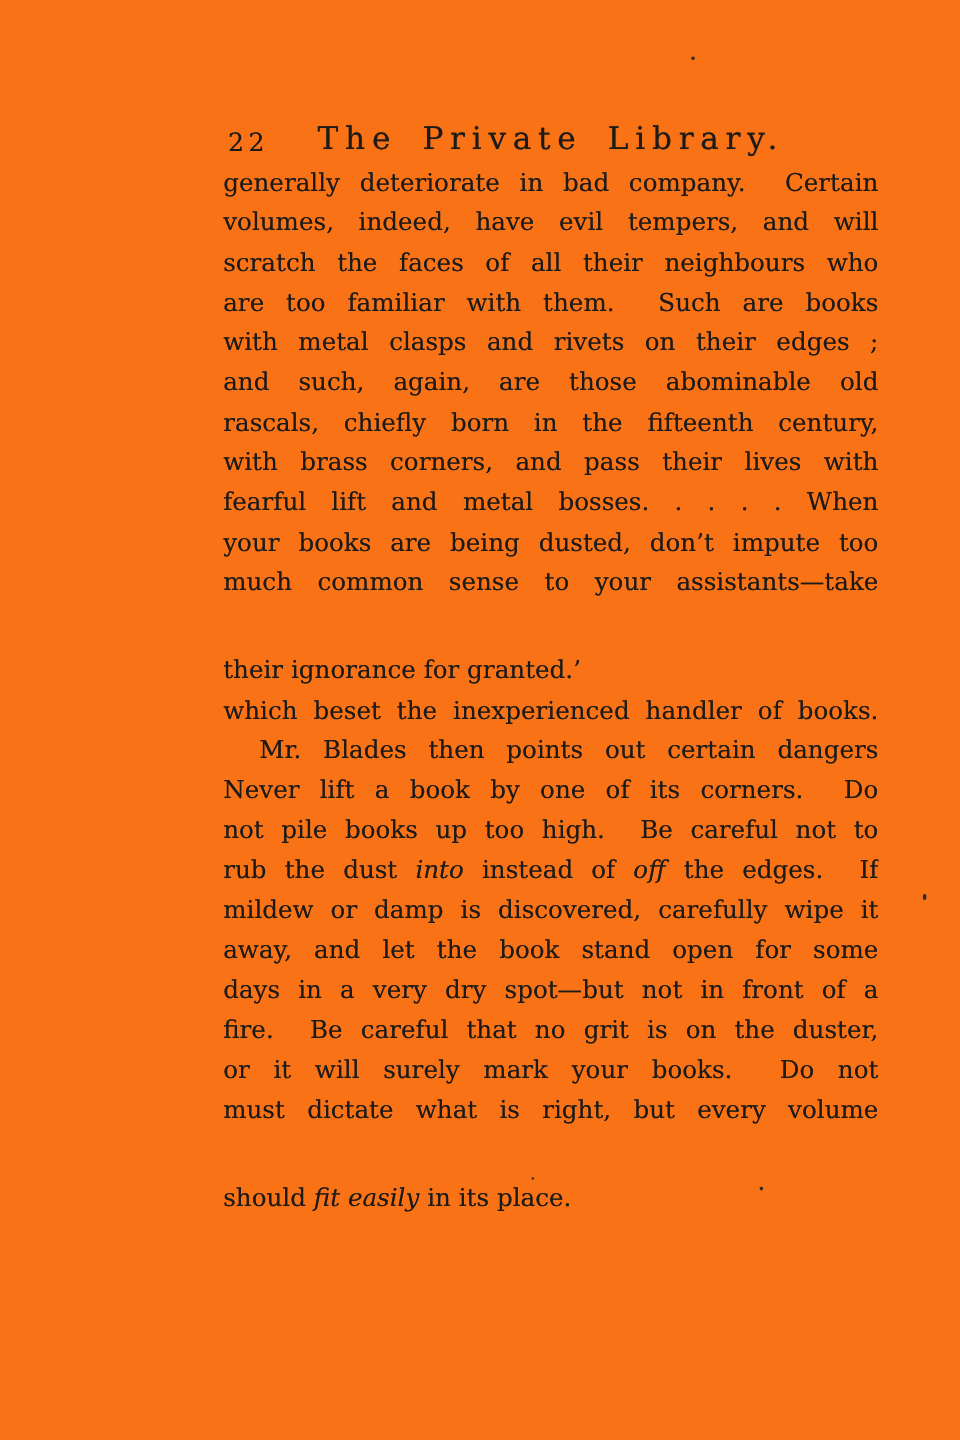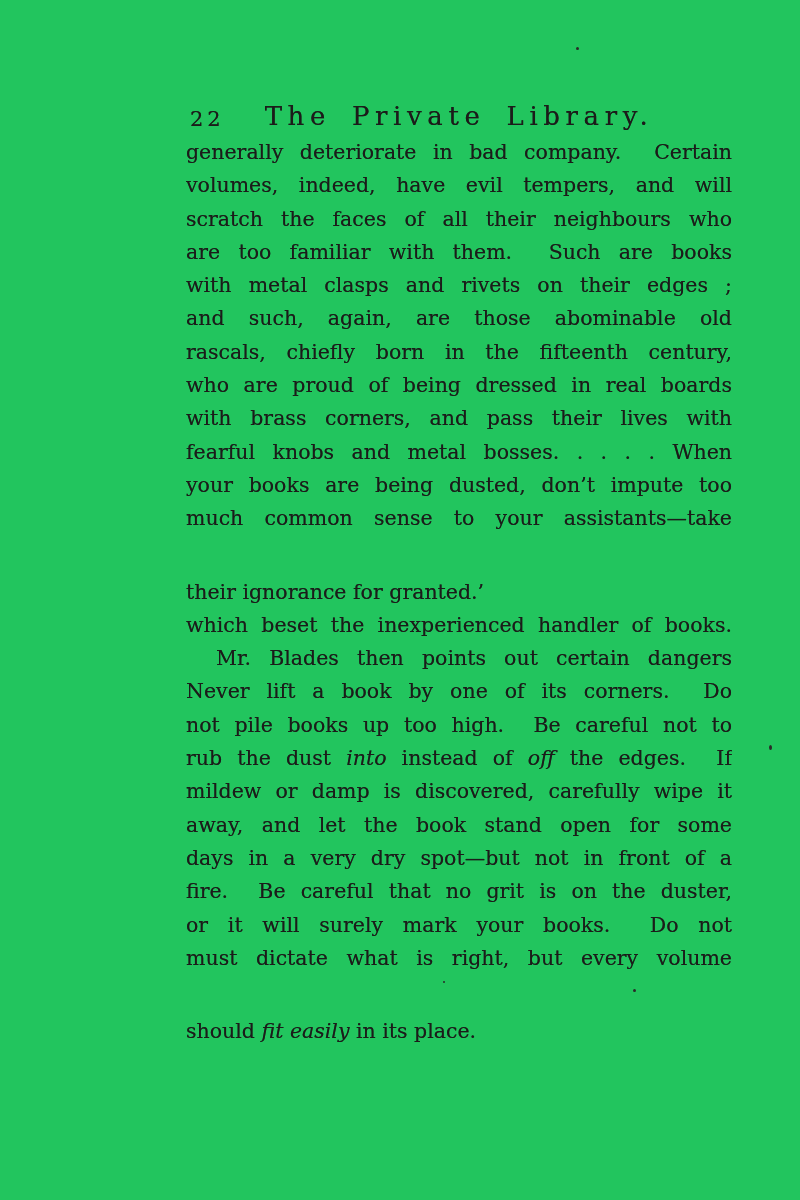--- a/index.html
+++ b/index.html
@@ -4,21 +4,21 @@
 <style>
   html, body {
     margin: 0;
     padding: 0;
     background: #ffffff;
   }
   .sheet {
     position: relative;
     width: 800px;
     height: 1200px;
-    background: #22c55e;
+    background: #f97316;
     overflow: hidden;
     font-family: "DejaVu Serif", "Liberation Serif", serif;
     color: #1c1b1a;
   }
   
   .running-head {
     position: absolute;
     left: 186px;
     top: 101px;
     width: 546px;
@@ -85,23 +85,22 @@
   </header>
 
   <main class="text-block" id="text-block">
       <div class="tline"><span>generally deteriorate in bad company.&nbsp; Certain</span></div>
       <div class="tline"><span>volumes, indeed, have evil tempers, and will</span></div>
       <div class="tline"><span>scratch the faces of all their neighbours who</span></div>
       <div class="tline"><span>are too familiar with them.&nbsp; Such are books</span></div>
       <div class="tline"><span>with metal clasps and rivets on their edges ;</span></div>
       <div class="tline"><span>and such, again, are those abominable old</span></div>
       <div class="tline"><span>rascals, chiefly born in the fifteenth century,</span></div>
-      <div class="tline"><span>who are proud of being dressed in real boards</span></div>
       <div class="tline"><span>with brass corners, and pass their lives with</span></div>
-      <div class="tline"><span>fearful knobs and metal bosses. . . . . When</span></div>
+      <div class="tline"><span>fearful lift and metal bosses. . . . . When</span></div>
       <div class="tline"><span>your books are being dusted, don’t impute too</span></div>
       <div class="tline"><span>much common sense to your assistants—take</span></div>
       <div class="tline last"><span>their ignorance for granted.’</span></div>
       <div class="tline"><span>which beset the inexperienced handler of books.</span></div>
       <div class="tline indent"><span>Mr. Blades then points out certain dangers</span></div>
       <div class="tline"><span>Never lift a book by one of its corners.&nbsp; Do</span></div>
       <div class="tline"><span>not pile books up too high.&nbsp; Be careful not to</span></div>
       <div class="tline"><span>rub the dust </span><span class="it">into</span><span> instead of </span><span class="it">off</span><span> the edges.&nbsp; If</span></div>
       <div class="tline"><span>mildew or damp is discovered, carefully wipe it</span></div>
       <div class="tline"><span>away, and let the book stand open for some</span></div>

